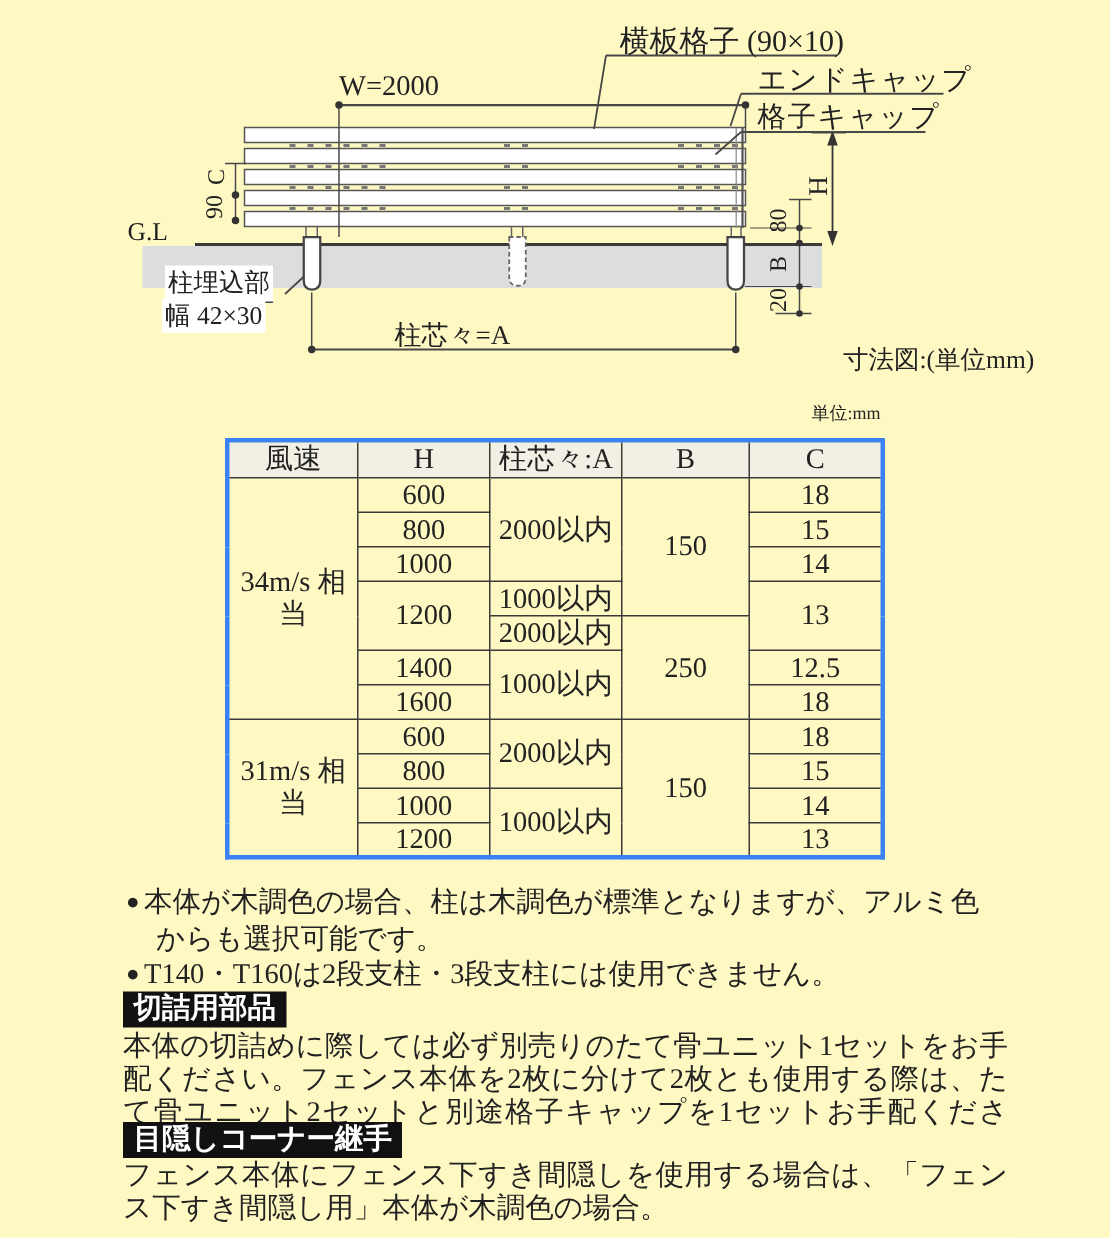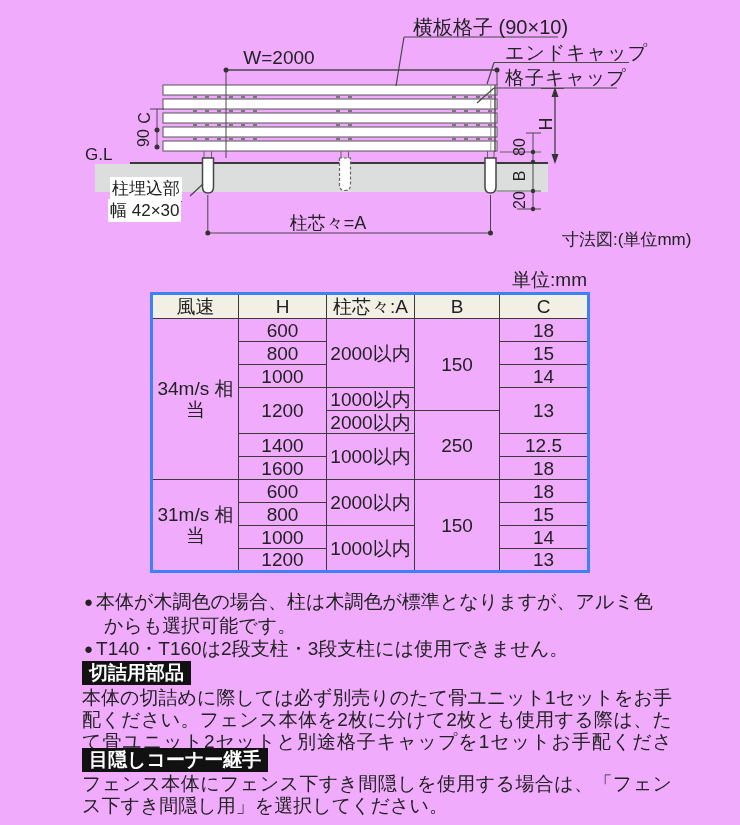--- a/index.html
+++ b/index.html
@@ -1,39 +1,39 @@
 <!DOCTYPE html>
 <html><head>
 <meta charset="utf-8">
 <style>
   * { margin:0; padding:0; box-sizing:border-box; }
   body { background:#fff; }
   .page {
-    position:relative; width:740px; height:825px; background:#f0abfc;
-    font-family:Liberation Sans, sans-serif; color:#1e1e1e;
+    position:relative; width:740px; height:825px; background:#fef9c3;
+    font-family:Liberation Serif, serif; color:#1e1e1e;
     overflow:hidden;
   }
   
   .diagram-svg { position:absolute; left:0; top:0; }
   .dlabel { position:absolute; white-space:nowrap; color:#222; }
   .fs20 { font-size:20px; }
   .fs19 { font-size:19px; }
   .fs18 { font-size:18px; }
   .fs17 { font-size:17px; }
   .fs16 { font-size:16px; }
   .ls1 { letter-spacing:1px; }
-  .center { text-align:center; }
+  .center { text-align:left; }
   .rot {
     position:absolute; white-space:nowrap; color:#222;
     transform:translate(-50%,-50%) rotate(-90deg);
   }
   .whitebg { background:#fff; padding:0 2px; }
   .underlined { border-bottom:1.5px solid #444; padding-bottom:1px; }
   
-  .unit-note { position:absolute; left:447px; top:267px; width:140px; text-align:right; font-size:19px; color:#222; }
+  .unit-note { position:absolute; left:447px; top:267px; width:140px; text-align:right; font-size:12px; color:#222; }
   .spec-table {
     position:absolute; left:150px; top:292px;
     border-collapse:collapse; table-layout:fixed; width:437px;
     font-size:19px; color:#222;
   }
   .spec-table th, .spec-table td {
     border:1px solid #3a3a3a; text-align:center; vertical-align:middle;
     padding:0; height:23px; line-height:21px; font-weight:normal;
     overflow:hidden;
   }
@@ -250,15 +250,15 @@
 
   <div class="bullets">
     <div class="bullet"><span class="dot"></span><span>本体が木調色の場合、柱は木調色が標準となりますが、アルミ色からも選択可能です。</span></div>
     <div class="bullet"><span class="dot"></span><span>T140・T160は2段支柱・3段支柱には使用できません。</span></div>
   </div>
 
   <div class="inv-heading" style="top:661px;">切詰用部品</div>
   <div class="info-body" style="top:687px;">本体の切詰めに際しては必ず別売りのたて骨ユニット1セットをお手配ください。フェンス本体を2枚に分けて2枚とも使用する際は、たて骨ユニット2セットと別途格子キャップを1セットお手配ください。</div>
 
   <div class="inv-heading" style="top:748px;">目隠しコーナー継手</div>
-  <div class="info-body" style="top:773px;">フェンス本体にフェンス下すき間隠しを使用する場合は、「フェンス下すき間隠し用」を選択してください。</div>
+  <div class="info-body" style="top:773px;">フェンス本体にフェンス下すき間隠しを使用する場合は、「フェンス下すき間隠し用」本体が木調色の場合。</div>
 
 </div>
 
 </body></html>

